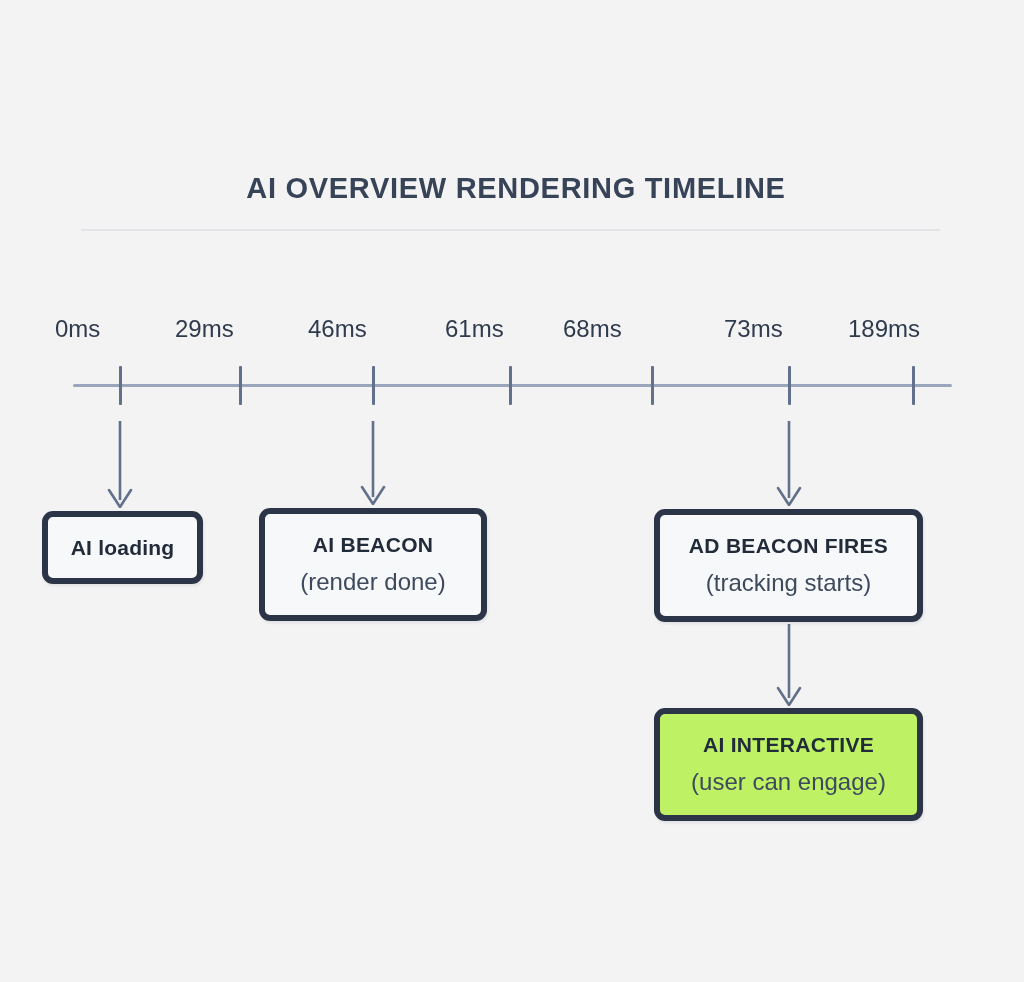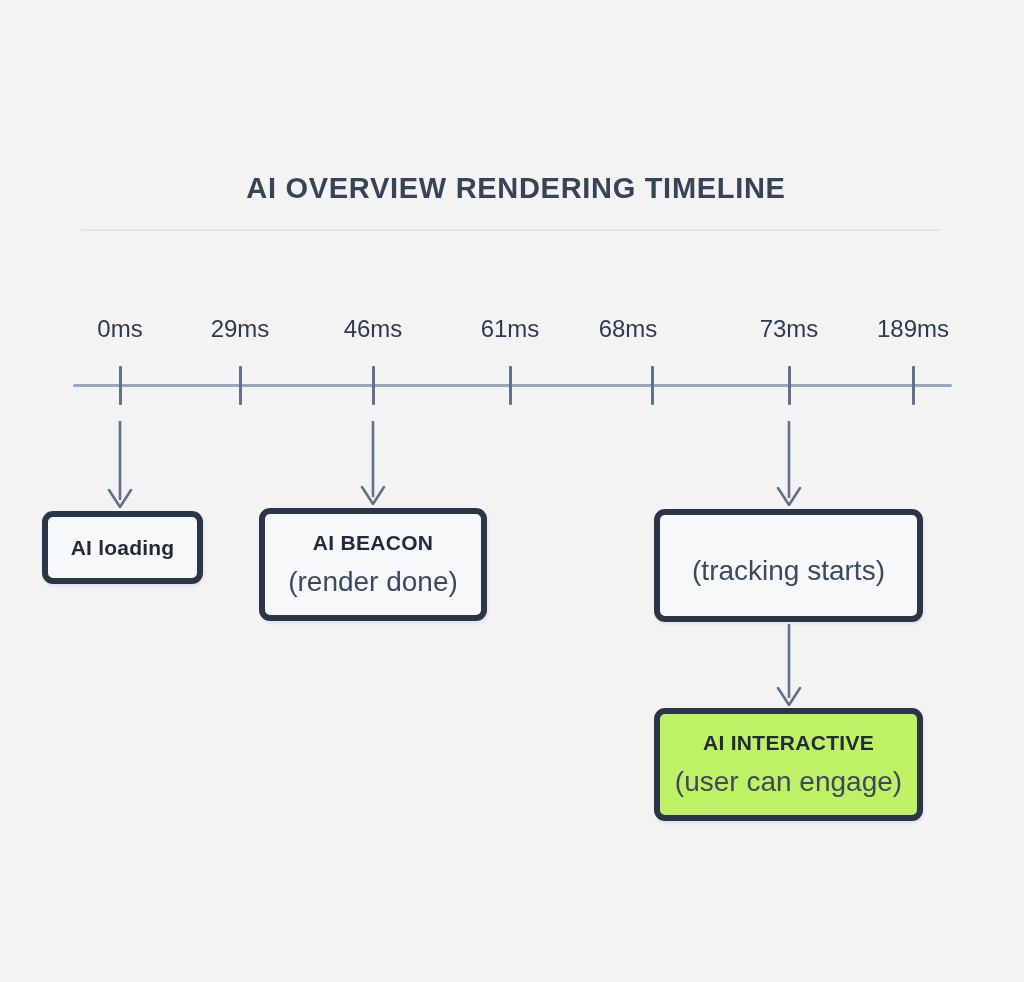--- a/index.html
+++ b/index.html
@@ -58,21 +58,20 @@
     width: 3px;
     height: 39px;
     background: #62718b;
     border-radius: 1px;
   }
   .tick-label {
     position: absolute;
     top: 315px;
     width: 130px;
     margin-left: -65px;
-    text-align: center;
     font-size: 24px;
     color: #2f3b4d;
   }
 
   
   .drop-arrow {
     position: absolute;
     top: 421px;
     width: 34px;
     margin-left: -17px;
@@ -101,21 +100,21 @@
   }
   .event-title {
     font-size: 21px;
     font-weight: bold;
     color: #222b3a;
     letter-spacing: 0.3px;
     white-space: nowrap;
   }
   .event-sub {
     margin-top: 11px;
-    font-size: 28px;
+    font-size: 24px;
     font-weight: normal;
     color: #3d4a5e;
     white-space: nowrap;
   }
   .event-box.single .event-title {
     letter-spacing: 0.2px;
   }
 </style>
 </head>
 <body>
@@ -161,20 +160,21 @@
 
   <div id="boxes-layer">
       <div class="event-box single" style="left: 42px; top: 511px; width: 161px; height: 73px; background: rgb(247, 248, 249); border-color: rgb(44, 53, 71);">
         <div class="event-title" style="color: rgb(34, 43, 58);">AI loading</div>
       </div>
       <div class="event-box" style="left: 259px; top: 508px; width: 228px; height: 113px; background: rgb(247, 248, 249); border-color: rgb(44, 53, 71);">
         <div class="event-title" style="color: rgb(34, 43, 58);">AI BEACON</div>
         <div class="event-sub" style="color: rgb(61, 74, 94);">(render done)</div>
       </div>
       <div class="event-box" style="left: 654px; top: 509px; width: 269px; height: 113px; background: rgb(247, 248, 249); border-color: rgb(44, 53, 71);">
+        <div class="event-title" style="color: rgb(34, 43, 58);">AD BEACON FIRES</div>
         <div class="event-sub" style="color: rgb(61, 74, 94);">(tracking starts)</div>
       </div>
       <div class="event-box" style="left: 654px; top: 708px; width: 269px; height: 113px; background: #bef264; border-color: rgb(44, 53, 71);">
         <div class="event-title" style="color: rgb(34, 43, 58);">AI INTERACTIVE</div>
         <div class="event-sub" style="color: rgb(61, 74, 94);">(user can engage)</div>
       </div>
     </div>
 
   <div id="connectors-layer">
       <div class="link-arrow" style="left: 789px; top: 624px; height: 82px;"><svg width="34" height="82" viewBox="0 0 34 82">

